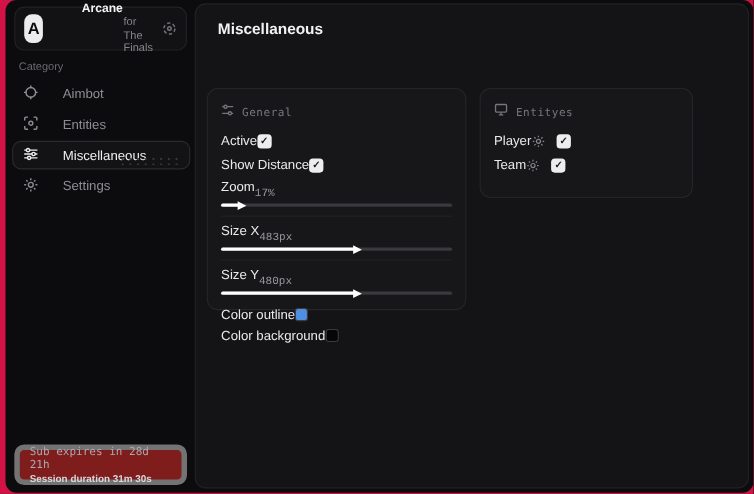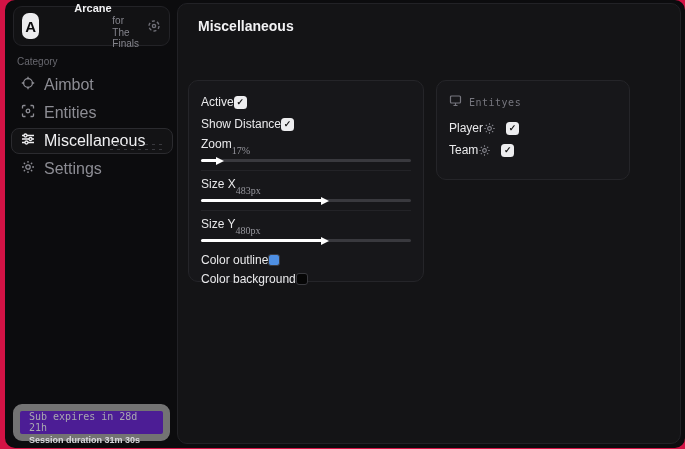--- a/index.html
+++ b/index.html
@@ -25,38 +25,38 @@
   }
   .app-titles { flex:1; line-height:1.15;margin-left:27px; }
   .app-name { font-size:11px; font-weight:bold; color:#f2f2f4; }
   .app-sub { font-size:10px; color:#85858d;padding-left:38px; }
   .loader-btn { color:#6f6f77; display:flex; cursor:pointer; }
 
   .category { position:absolute; left:12px; top:56px; font-size:10px; color:#68686f; }
 
   .nav { position:absolute; left:6px; top:72px; width:162px; display:flex; flex-direction:column; gap:2px; }
   .nav-item {
-    display:flex; align-items:center; gap:9px; height:26px; padding:0 9px;
-    border-radius:8px; color:#8d8d94; font-size:16px; cursor:pointer;
+    display:flex; align-items:center; gap:22px; height:26px; padding:0 9px;
+    border-radius:8px; color:#8d8d94; font-size:12px; cursor:pointer;
     border:1px solid transparent; position:relative; overflow:hidden;
   }
   .nav-item.active {
     color:#f0f0f2; background:#131315; border-color:#2b2b2f;
   }
   .nav-item .dots {
     position:absolute; right:8px; bottom:3px; width:56px; height:8px;
     background-image:radial-gradient(#39393e 1px, transparent 1.2px);
     background-size:7px 5px;
   }
   .nav-item svg { flex:0 0 auto; }
 
   .sub-card {
     position:absolute; left:8px; bottom:7px; width:157px; height:37px;
-    background:#4c1d95; border:7px solid #737373; border-radius:9px;
-    display:flex; flex-direction:column; justify-content:flex-start; padding:0 9px; gap:2px;
+    background:#7f1d1d; border:5px solid #737373; border-radius:9px;
+    display:flex; flex-direction:column; justify-content:center; padding:0 9px; gap:2px;
   }
   .sub-expires { font-family:"DejaVu Sans Mono", monospace; font-size:10px; color:#a9a9b0; }
   .sub-session { font-size:9px; font-weight:bold; color:#d9d9dd; }
 
   
   .main {
     position:absolute; left:172px; top:3px; right:4px; bottom:4px;
     background:#141416; border:1px solid #222226; border-radius:10px;
   }
   .page-title { position:absolute; left:20px; top:14px; font-size:14px; font-weight:bold; color:#f2f2f4; }
@@ -71,21 +71,21 @@
     padding:10px 12px;
   }
   .panel-general { left:10px; top:76px; width:236px; height:202px; }
   .panel-entities { left:258px; top:76px; width:194px; height:100px; }
 
   .panel-head { display:flex; align-items:center; gap:7px; color:#76767e; margin:2px 0 6px 0; }
   .panel-head .ph-label { font-family:"DejaVu Sans Mono", monospace; font-size:10px; letter-spacing:0.5px; }
 
   .row { display:flex; align-items:center; justify-content:flex-start; height:22px; }
   .row-label { font-size:12px; color:#e9e9eb; }
-  .row-value { font-family:Liberation Serif, serif; font-size:10px; color:#97979e;margin-top:12px; }
+  .row-value { font-family:Liberation Mono, monospace; font-size:10px; color:#97979e;margin-top:12px; }
 
   .checkbox {
     width:13px; height:13px; border-radius:3.5px; background:#ededef;
     display:flex; align-items:center; justify-content:center; cursor:pointer;
   }
   .checkbox.on::after { content:"✓"; color:#111; font-size:9px; font-weight:bold; }
 
   .slider { position:relative; height:3px; background:#39393e; border-radius:2px; margin:6px 0 8px 0; cursor:pointer; }
   .slider-fill { position:absolute; left:0; top:0; bottom:0; background:#fff; border-radius:2px; }
   .slider-thumb {
@@ -172,20 +172,30 @@
 
   <div class="main">
     <div class="page-title">Miscellaneous</div>
 
     <div class="tabs">
       <div class="tab">Misc</div>
       <div class="tab active">Active</div>
     </div>
 
     <div class="panel panel-general">
+      <div class="panel-head">
+        <span>
+          <svg width="12" height="12" viewBox="0 0 12 12" fill="none" stroke="currentColor" stroke-width="1.2">
+            <path d="M1 3h10M1 9h10"></path>
+              <circle cx="4" cy="3" r="1.4" fill="#17171a"></circle>
+              <circle cx="8" cy="9" r="1.4" fill="#17171a"></circle>
+          </svg>
+        </span>
+        <span class="ph-label">General</span>
+      </div>
 
       <div class="row">
         <span class="row-label">Active</span>
         <span class="checkbox on"></span>
       </div>
       <div class="row">
         <span class="row-label">Show Distance</span>
         <span class="checkbox on"></span>
       </div>
 

